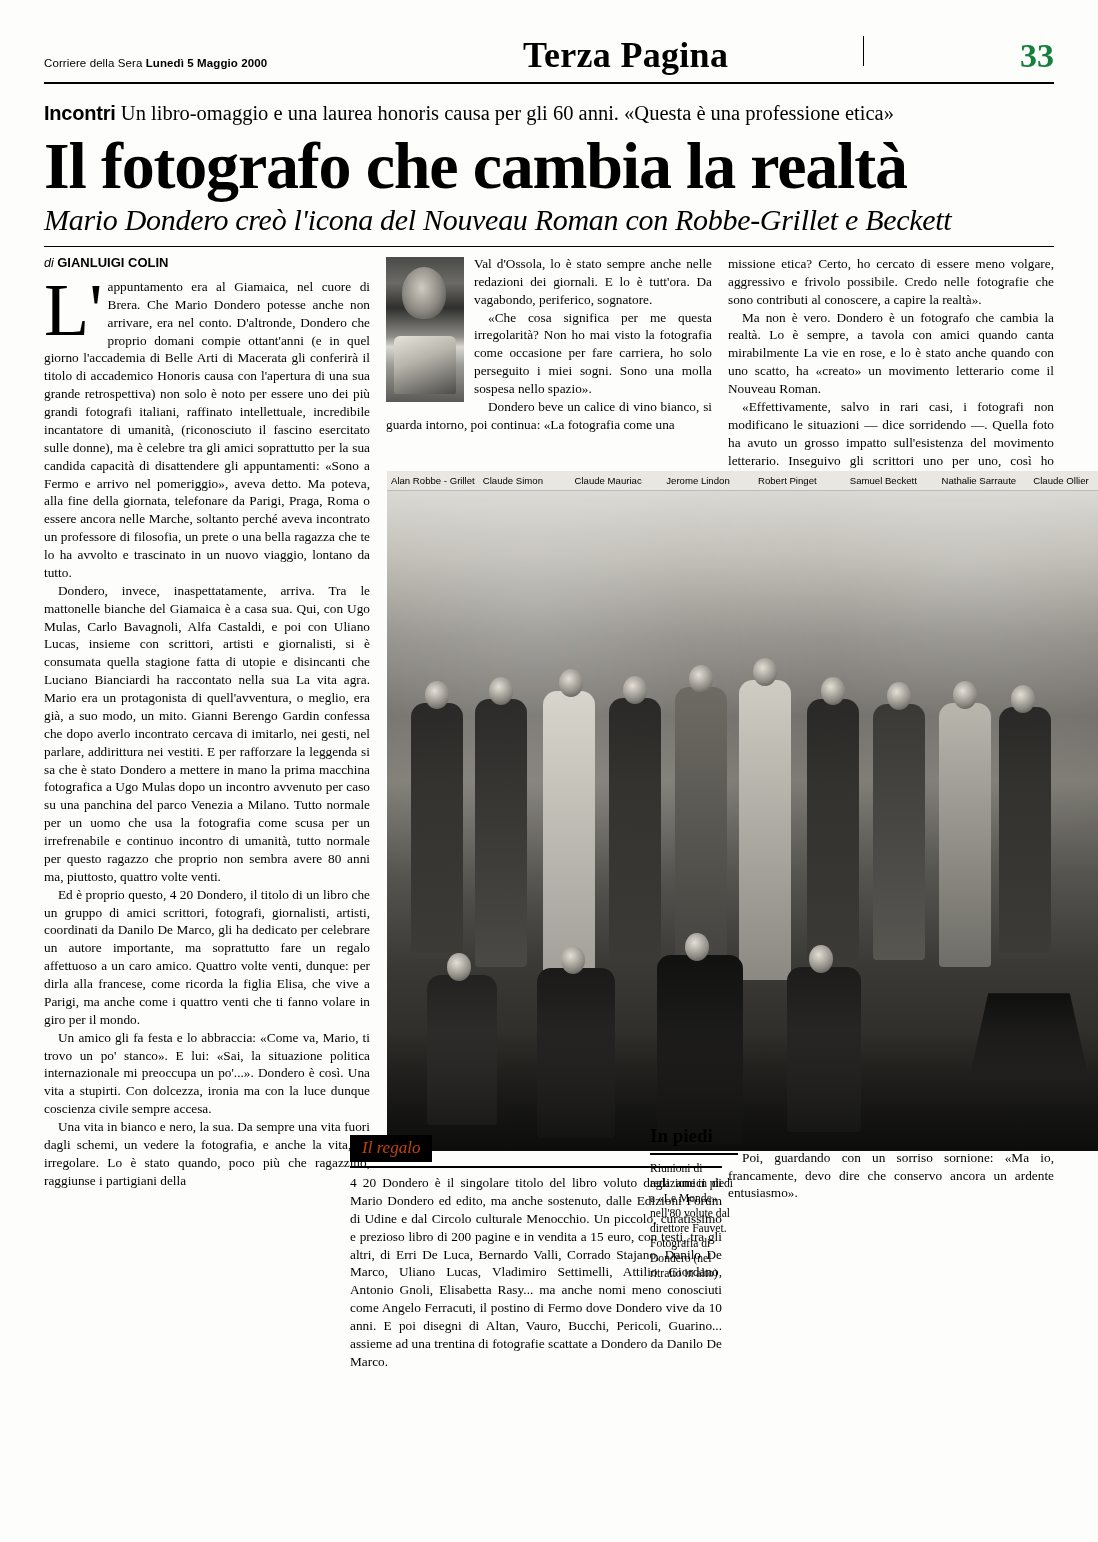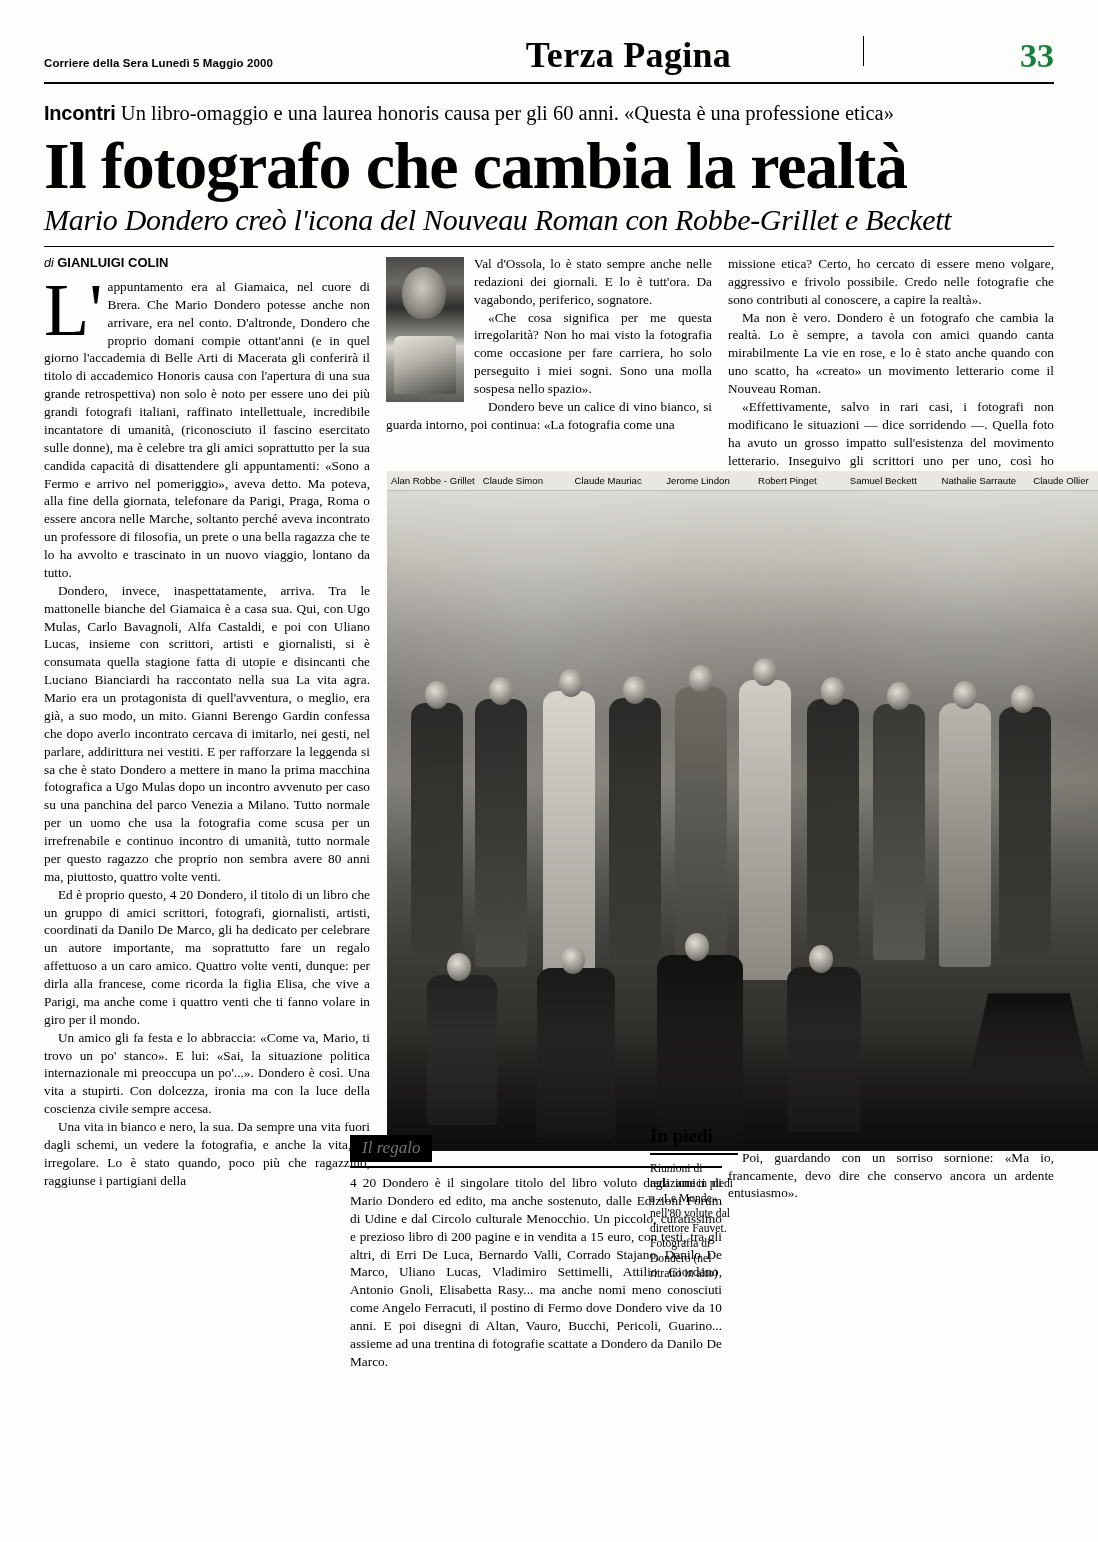--- a/index.html
+++ b/index.html
@@ -31,21 +31,21 @@
     padding-bottom: 6px;
     position: relative;
   }
   .masthead-left {
     font-family: "Liberation Sans", sans-serif;
     font-size: 11.5px;
     letter-spacing: .1px;
     white-space: nowrap;
     padding-bottom: 2px;
   }
-  .masthead-left .paper-name { font-weight: 700; }
+  .masthead-left .paper-name { font-weight: 400; }
   .masthead-left .date { font-weight: 700; }
   .masthead-center {
     flex: 1;
     text-align: center;
     font-family: "Liberation Serif", serif;
     font-weight: 700;
     font-size: 36px;
     letter-spacing: .3px;
     position: relative;
   }
@@ -222,21 +222,21 @@
   
   .boxes {
     margin-top: 10px;
     display: flex;
     gap: 14px;
   }
   .box-main { flex: 1; }
   .box-label {
     display: inline-block;
     background: #000;
-    color: #737373;
+    color: #c2410c;
     font-family: "Liberation Serif", serif;
     font-style: italic;
     font-size: 17px;
     padding: 3px 12px 4px 12px;
   }
   .box-rule { border-top: 2px solid #000; margin: 0 0 6px 0; }
   .box-title {
     font-family: "Liberation Serif", serif;
     font-size: 23px;
     line-height: 1.12;
@@ -287,21 +287,21 @@
   <div class="cols">
 
     <div class="col">
       <div class="byline">
         <span>di</span>
         <b>GIANLUIGI COLIN</b>
       </div>
       <p class="dropcap-para"><span class="dropcap">L'</span><span>appuntamento era al Giamaica, nel cuore di Brera. Che Mario Dondero potesse anche non arrivare, era nel conto. D'altronde, Dondero che proprio domani compie ottant'anni (e in quel giorno l'accademia di Belle Arti di Macerata gli conferirà il titolo di accademico Honoris causa con l'apertura di una sua grande retrospettiva) non solo è noto per essere uno dei più grandi fotografi italiani, raffinato intellettuale, incredibile incantatore di umanità, (riconosciuto il fascino esercitato sulle donne), ma è celebre tra gli amici soprattutto per la sua candida capacità di disattendere gli appuntamenti: «Sono a Fermo e arrivo nel pomeriggio», aveva detto. Ma poteva, alla fine della giornata, telefonare da Parigi, Praga, Roma o essere ancora nelle Marche, soltanto perché aveva incontrato un professore di filosofia, un prete o una bella ragazza che te lo ha avvolto e trascinato in un nuovo viaggio, lontano da tutto.</span></p>
       <p>Dondero, invece, inaspettatamente, arriva. Tra le mattonelle bianche del Giamaica è a casa sua. Qui, con Ugo Mulas, Carlo Bavagnoli, Alfa Castaldi, e poi con Uliano Lucas, insieme con scrittori, artisti e giornalisti, si è consumata quella stagione fatta di utopie e disincanti che Luciano Bianciardi ha raccontato nella sua La vita agra. Mario era un protagonista di quell'avventura, o meglio, era già, a suo modo, un mito. Gianni Berengo Gardin confessa che dopo averlo incontrato cercava di imitarlo, nei gesti, nel parlare, addirittura nei vestiti. E per rafforzare la leggenda si sa che è stato Dondero a mettere in mano la prima macchina fotografica a Ugo Mulas dopo un incontro avvenuto per caso su una panchina del parco Venezia a Milano. Tutto normale per un uomo che usa la fotografia come scusa per un irrefrenabile e continuo incontro di umanità, tutto normale per questo ragazzo che proprio non sembra avere 80 anni ma, piuttosto, quattro volte venti.</p>
       <p>Ed è proprio questo, 4 20 Dondero, il titolo di un libro che un gruppo di amici scrittori, fotografi, giornalisti, artisti, coordinati da Danilo De Marco, gli ha dedicato per celebrare un autore importante, ma soprattutto fare un regalo affettuoso a un caro amico. Quattro volte venti, dunque: per dirla alla francese, come ricorda la figlia Elisa, che vive a Parigi, ma anche come i quattro venti che ti fanno volare in giro per il mondo.</p>
-      <p>Un amico gli fa festa e lo abbraccia: «Come va, Mario, ti trovo un po' stanco». E lui: «Sai, la situazione politica internazionale mi preoccupa un po'...». Dondero è così. Una vita a stupirti. Con dolcezza, ironia ma con la luce della coscienza civile sempre accesa.</p>
+      <p>Un amico gli fa festa e lo abbraccia: «Come va, Mario, ti trovo un po' stanco». E lui: «Sai, la situazione politica internazionale mi preoccupa un po'...». Dondero è così. Una vita a stupirti. Con dolcezza, ironia ma con la luce dunque coscienza civile sempre accesa.</p>
       <p>Una vita in bianco e nero, la sua. Da sempre una vita fuori dagli schemi, un vedere la fotografia, e anche la vita, da irregolare. Lo è stato quando, poco più che ragazzino, raggiunse i partigiani della</p>
     </div>
 
     <div class="col">
       <div class="portrait"></div>
       <p>Val d'Ossola, lo è stato sempre anche nelle redazioni dei giornali. E lo è tutt'ora. Da vagabondo, periferico, sognatore.</p>
       <p>«Che cosa significa per me questa irregolarità? Non ho mai visto la fotografia come occasione per fare carriera, ho solo perseguito i miei sogni. Sono una molla sospesa nello spazio».</p>
       <p>Dondero beve un calice di vino bianco, si guarda intorno, poi continua: «La fotografia come una</p>
     </div>
 

